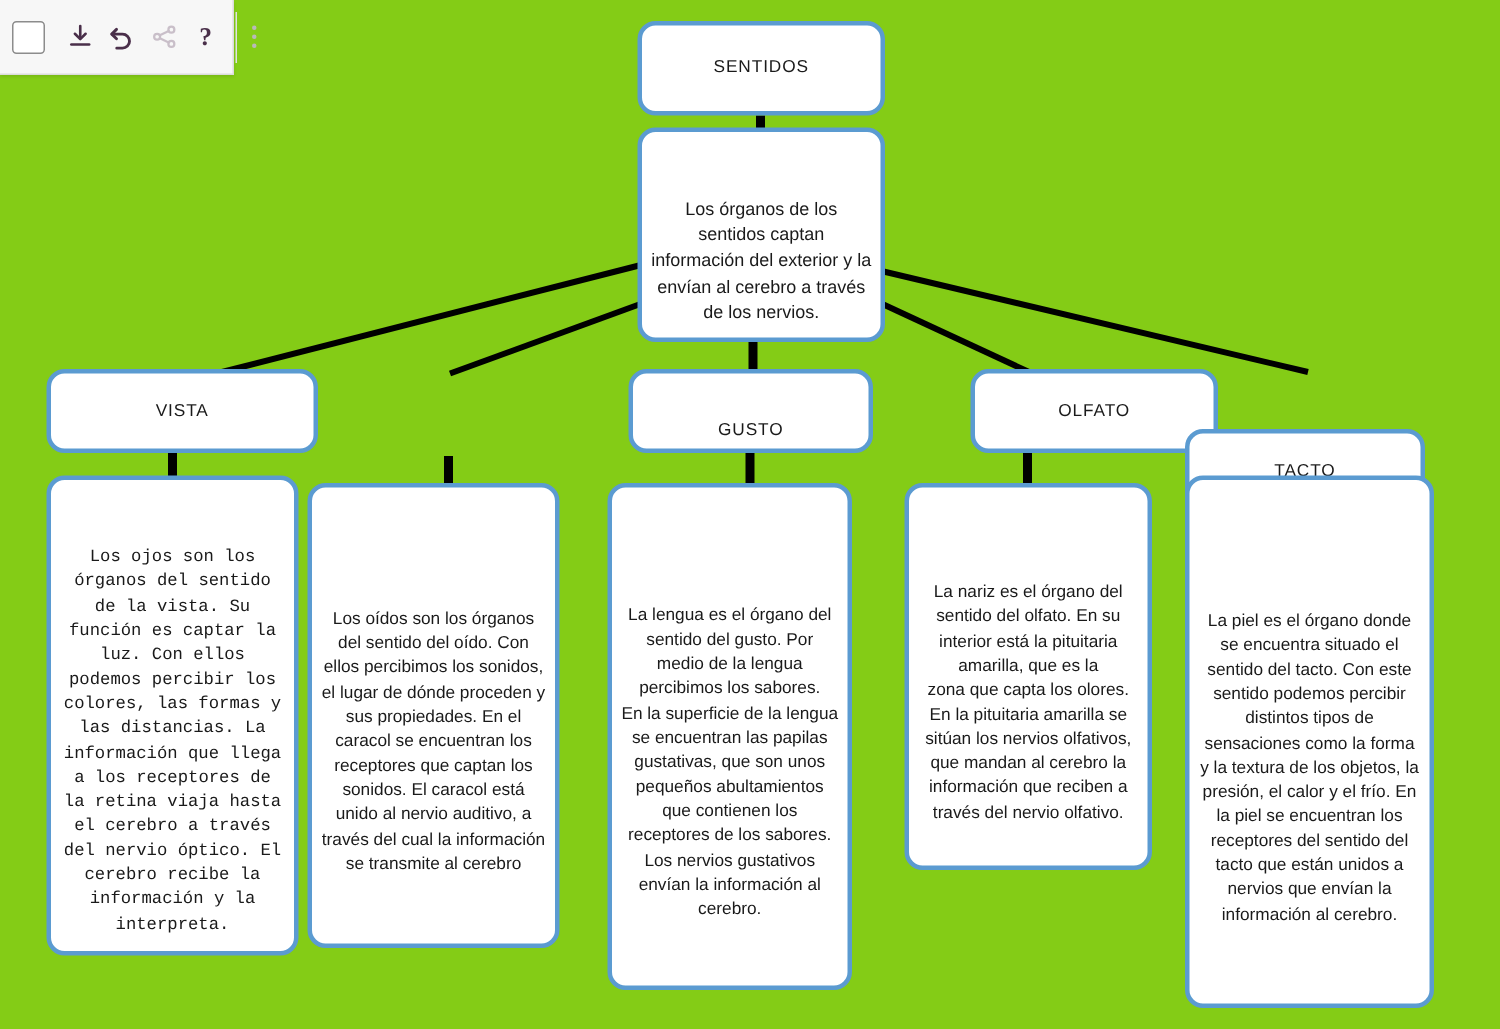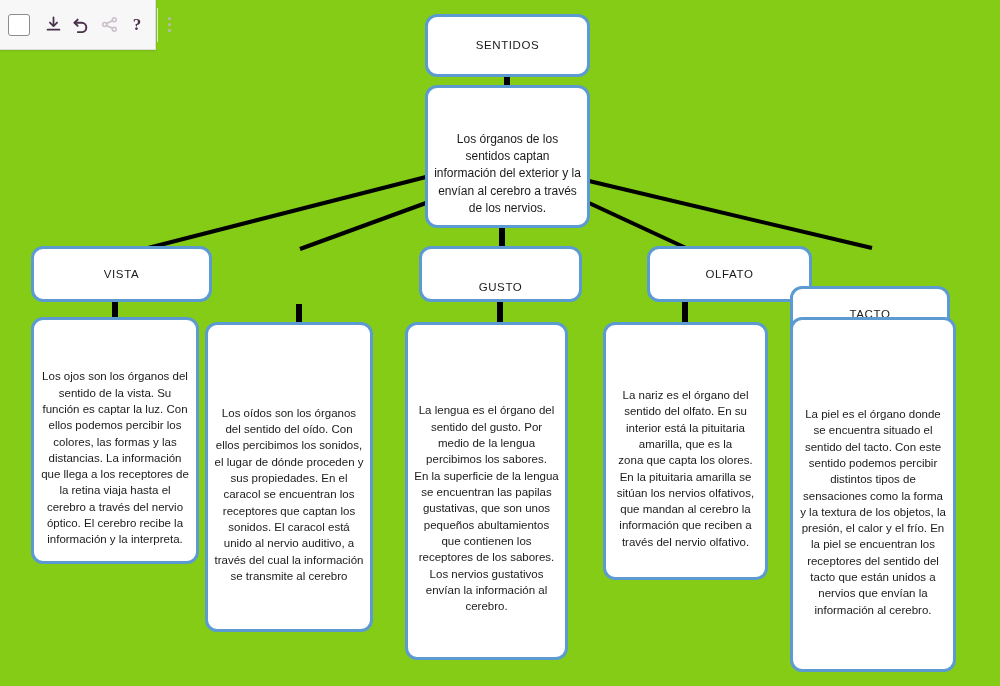--- a/index.html
+++ b/index.html
@@ -134,21 +134,21 @@
   
   #node-sentidos      { left: 425px; top: 14px;  width: 165px; height: 63px; }
   #node-intro         { left: 425px; top: 85px;  width: 165px; height: 143px; }
 
   #node-vista         { left: 31px;  top: 246px; width: 181px; height: 56px; }
   #node-oido          { left: 215px; top: 248px; width: 168px; height: 56px; }
   #node-gusto         { left: 419px; top: 246px; width: 163px; height: 56px; align-items: flex-end; }
   #node-olfato        { left: 603px; top: 246px; width: 165px; height: 56px; margin-left: 44px; }
   #node-tacto         { left: 790px; top: 246px; width: 160px; height: 56px; margin-top: 40px; }
 
-  #node-vista-desc    { left: 31px;  top: 317px; width: 168px; height: 247px; }
+  #node-vista-desc    { left: 31px;  top: 317px; width: 168px; height: 320px; font-family: Liberation Mono, monospace; }
   #node-oido-desc     { left: 205px; top: 322px; width: 168px; height: 310px; }
   #node-gusto-desc    { left: 405px; top: 322px; width: 163px; height: 338px; }
   #node-olfato-desc   { left: 603px; top: 322px; width: 165px; height: 258px; justify-content: center; }
   #node-tacto-desc    { left: 790px; top: 317px; width: 166px; height: 355px; }
 </style>
 </head>
 <body>
 
 <div id="canvas">
 

